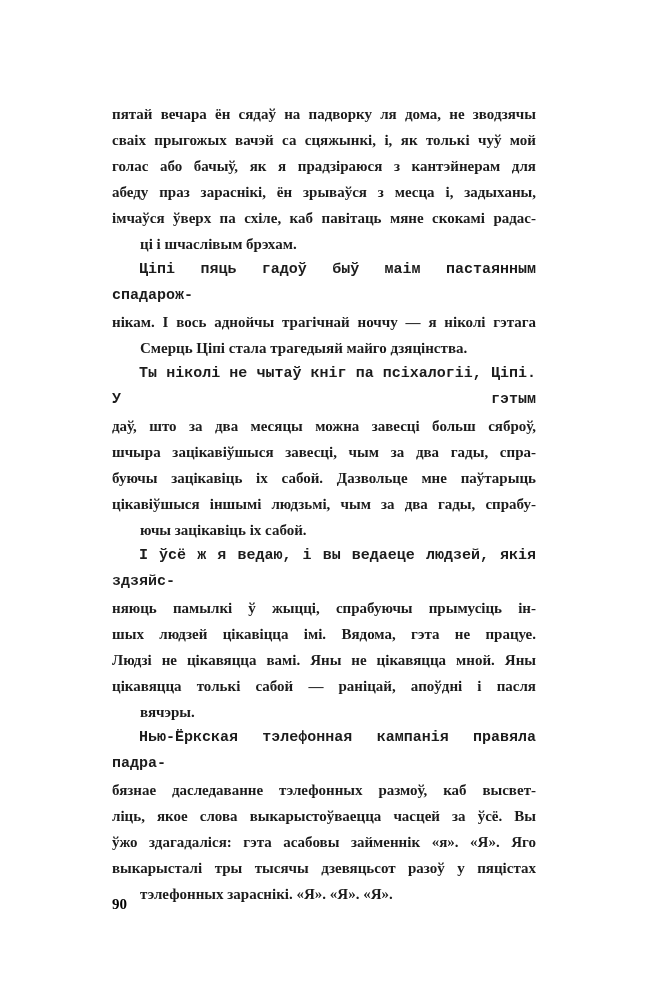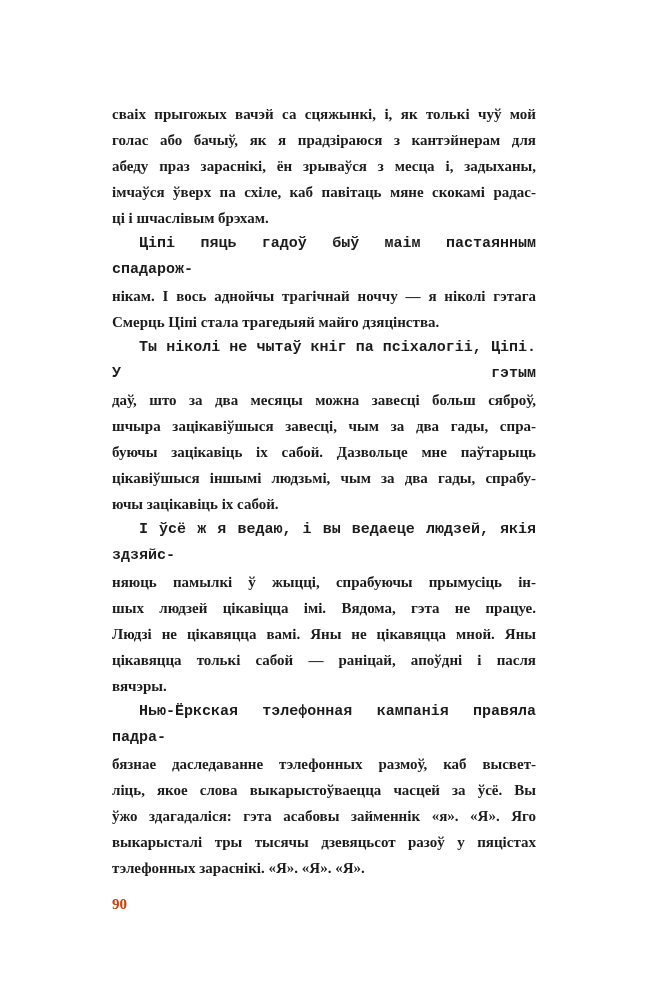--- a/index.html
+++ b/index.html
@@ -30,40 +30,42 @@
     padding: 0;
   }
   .line {
     display: block;
     text-align: justify;
     text-align-last: justify;
   }
   .line.last {
     text-align: right;
     text-align-last: left;
+    margin-left: 28px;
   }
   .paragraph.indent .line.first {
     text-indent: 27px;
     font-family: Liberation Mono, monospace;
   }
   .page-number {
     position: absolute;
     left: 112px;
     top: 896px;
     font-size: 15px;
     font-weight: 700;
-    color: #c2410c;
+    color: #000000;
   }
 </style>
 </head>
 <body>
 
 <div class="page">
   <main class="text-block">
       <p class="paragraph">
+        <span class="line first">пятай вечара ён сядаў на падворку ля дома, не зводзячы</span>
         <span class="line">сваіх прыгожых вачэй са сцяжынкі, і, як толькі чуў мой</span>
         <span class="line">голас або бачыў, як я прадзіраюся з кантэйнерам для</span>
         <span class="line">абеду праз зараснікі, ён зрываўся з месца і, задыханы,</span>
         <span class="line">імчаўся ўверх па схіле, каб павітаць мяне скокамі радас-</span>
         <span class="line last">ці і шчаслівым брэхам.</span>
       </p>
       <p class="paragraph indent">
         <span class="line first">Ціпі пяць гадоў быў маім пастаянным спадарож-</span>
         <span class="line">нікам. І вось аднойчы трагічнай ноччу — я ніколі гэтага</span>
         <span class="line last">Смерць Ціпі стала трагедыяй майго дзяцінства.</span>

